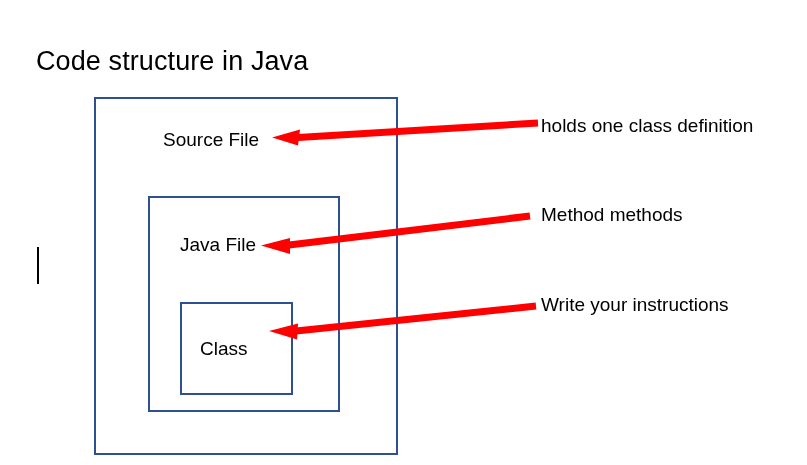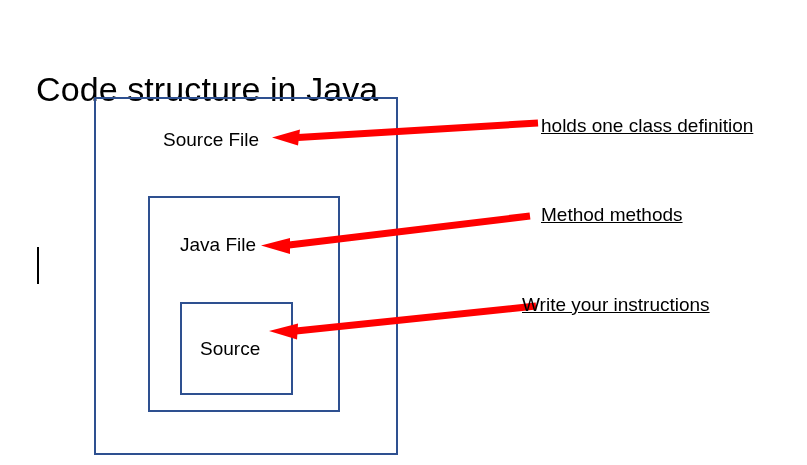--- a/index.html
+++ b/index.html
@@ -13,26 +13,25 @@
     position: relative;
     overflow: hidden;
     font-family: "Liberation Sans", sans-serif;
     color: #000000;
   }
 
   #page-title {
     position: absolute;
     left: 36px;
     top: 46px;
-    font-size: 34px;
+    font-size: 27px;
     font-weight: 400;
     letter-spacing: 0.1px;
     color: #000000;
     white-space: nowrap;
-    margin-top: 24px;
   }
 
   .diagram-box {
     position: absolute;
     box-sizing: border-box;
     border: 2px solid #2E5090;
     background: transparent;
   }
   #box-source-file { left: 94px;  top: 97px;  width: 304px; height: 358px; }
   #box-class-file  { left: 148px; top: 196px; width: 192px; height: 216px; }
@@ -50,25 +49,24 @@
   #label-class-file  { left: 180px; top: 235px; }
   #label-method      { left: 200px; top: 339px; }
 
   .callout-label {
     position: absolute;
     font-size: 19px;
     font-weight: 400;
     color: #000000;
     white-space: nowrap;
     line-height: 1;
-    text-decoration: underline;
   }
   #callout-source { left: 541px; top: 116px; }
   #callout-class  { left: 541px; top: 205px; }
-  #callout-method { left: 522px; top: 295px; }
+  #callout-method { left: 541px; top: 295px; }
 
   #text-caret {
     position: absolute;
     left: 37px;
     top: 247px;
     width: 2px;
     height: 37px;
     background: #000000;
   }
 
@@ -89,21 +87,21 @@
 <div class="diagram-box" id="box-source-file"></div>
 
 <div class="diagram-box" id="box-class-file"></div>
 
 <div class="diagram-box" id="box-method"></div>
 
 <div class="box-label" id="label-source-file">Source File</div>
 
 <div class="box-label" id="label-class-file">Java File</div>
 
-<div class="box-label" id="label-method">Source</div>
+<div class="box-label" id="label-method">Class</div>
 
 <svg id="arrow-layer" viewBox="0 0 807 465">
 
   <g>
     <polygon points="272,137.5 300,129.5 298,145.5" fill="#FF0000"></polygon>
     <line x1="298" y1="137.5" x2="538" y2="123" stroke="#FF0000" stroke-width="7" stroke-linecap="butt"></line>
   </g>
 
   <g>
     <polygon points="261,245.5 290,238 290,254" fill="#FF0000"></polygon>

